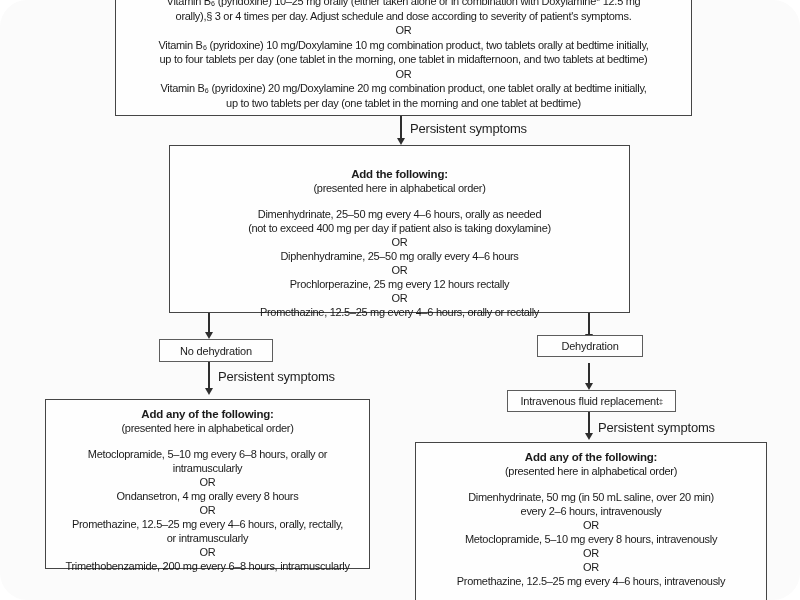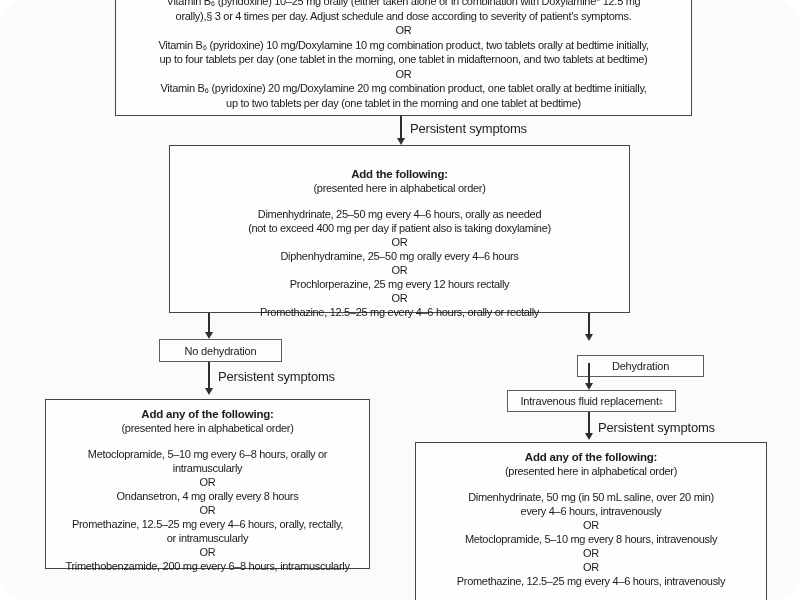--- a/index.html
+++ b/index.html
@@ -67,25 +67,25 @@
     <div class="ln">OR</div>
     <div class="ln">Promethazine, 12.5–25 mg every 4–6 hours, orally or rectally</div>
   </div>
 
   <div class="vline" style="left:208px;top:313px;height:20px;"></div>
   <div class="ahead" style="left:205px;top:332px;"></div>
 
   <div class="vline" style="left:588px;top:313px;height:22px;"></div>
   <div class="ahead" style="left:585px;top:334px;"></div>
 
-  <div class="smallbox" style="left:159px;top:339px;width:123px;height:23px;">
+  <div class="smallbox" style="left:159px;top:339px;width:114px;height:23px;">
     <span>No dehydration</span>
   </div>
 
-  <div class="smallbox" style="left:537px;top:355px;width:127px;height:22px;margin-left:40px;">
+  <div class="smallbox" style="left:537px;top:335px;width:106px;height:22px;">
     <span>Dehydration</span>
   </div>
 
   <div class="vline" style="left:208px;top:362px;height:27px;"></div>
   <div class="ahead" style="left:205px;top:388px;"></div>
   <div class="flow-label" style="left:218px;top:369px;">Persistent symptoms</div>
 
   <div class="box" style="left:45px;top:399px;width:325px;height:170px;padding-top:7px;">
     <div class="title">Add any of the following:</div>
     <div class="ln">(presented here in alphabetical order)</div>
@@ -109,21 +109,21 @@
   </div>
 
   <div class="vline" style="left:588px;top:412px;height:22px;"></div>
   <div class="ahead" style="left:585px;top:433px;"></div>
   <div class="flow-label" style="left:598px;top:420px;">Persistent symptoms</div>
 
   <div class="box" style="left:415px;top:442px;width:352px;height:190px;padding-top:7px;">
     <div class="title">Add any of the following:</div>
     <div class="ln">(presented here in alphabetical order)</div>
     <div class="ln mt">Dimenhydrinate, 50 mg (in 50 mL saline, over 20 min)</div>
-    <div class="ln">every 4–6 hours, intravenously</div>
+    <div class="ln">every 2–6 hours, intravenously</div>
     <div class="ln">OR</div>
     <div class="ln">Metoclopramide, 5–10 mg every 8 hours, intravenously</div>
     <div class="ln">OR</div>
     <div class="ln">OR</div>
     <div class="ln">Promethazine, 12.5–25 mg every 4–6 hours, intravenously</div>
   </div>
 
 </div>
 
 </body></html>

